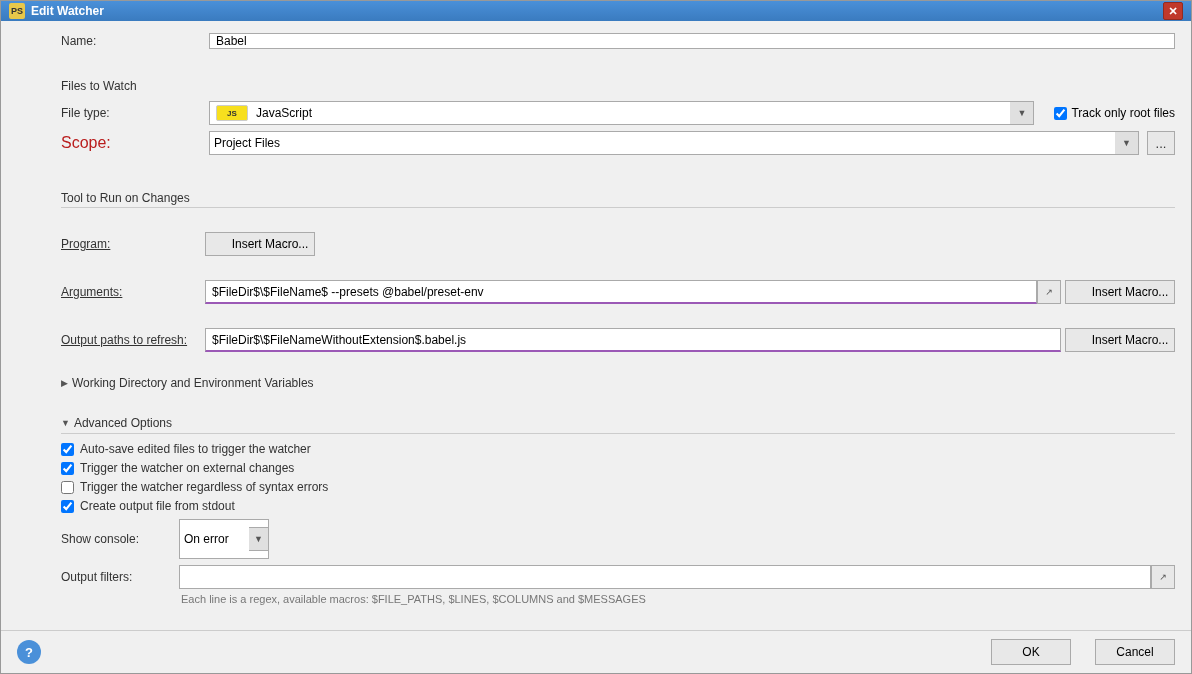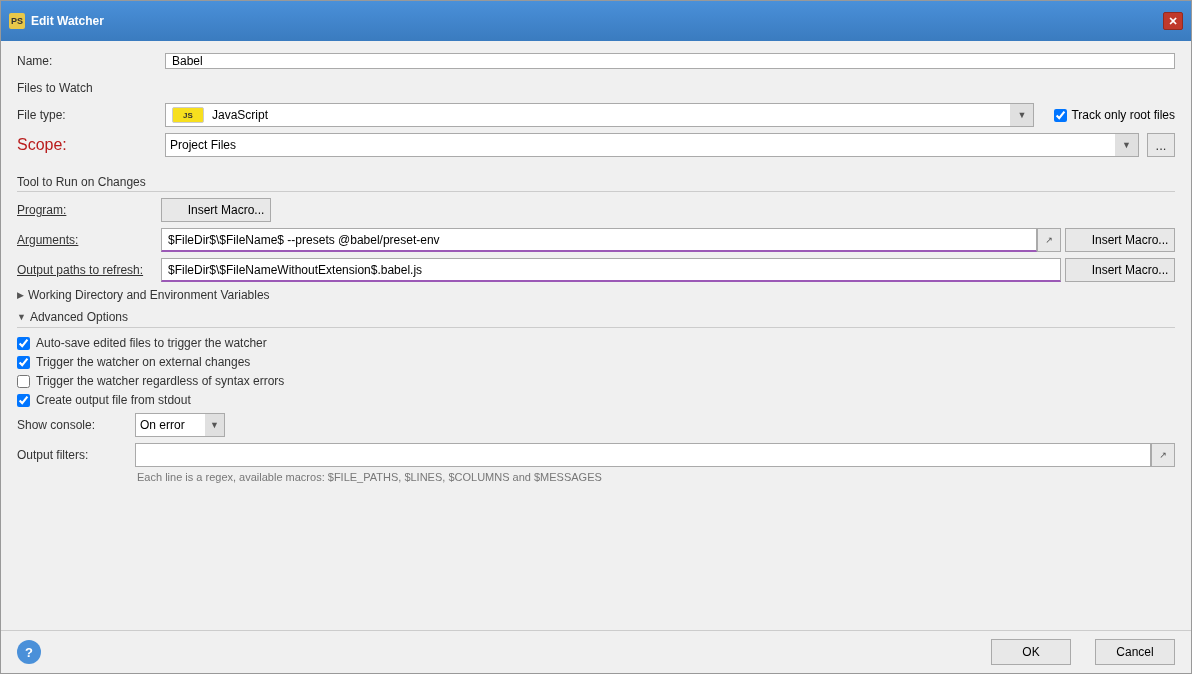--- a/index.html
+++ b/index.html
@@ -17,21 +17,21 @@
       height: 674px;
       background: #f0f0f0;
       border: 1px solid #999;
       box-shadow: 2px 2px 8px rgba(0,0,0,0.4);
       display: flex;
       flex-direction: column;
       position: relative;
     }
     .title-bar {
       background: linear-gradient(to bottom, #4a90d9, #3a7bbf);
-      height: 40px;
+      height: 20px;
       display: flex;
       align-items: center;
       padding: 0 8px;
       color: white;
       font-size: 12px;
       font-weight: bold;
       justify-content: space-between;
       flex-shrink: 0;
     }
     .title-bar-left {
@@ -63,21 +63,22 @@
       color: white;
       font-size: 11px;
       cursor: pointer;
     }
     .dialog-body {
       flex: 1;
       padding: 12px 16px;
       overflow-y: auto;
       display: flex;
       flex-direction: column;
-      gap: 0;
+      gap: 18px;
+      margin-left: 44px;
     }
     .section-title {
       font-size: 12px;
       color: #333;
       font-weight: normal;
       margin-bottom: 4px;
       margin-top: 4px;
     }
     .combo-arrow {
       position: absolute;
@@ -261,21 +262,21 @@
       font-size: 12px;
       color: #333;
     }
     .console-select-wrap {
       position: relative;
       display: flex;
       align-items: center;
     }
     .console-select {
       width: 90px;
-      height: 24px;
+      height: 40px;
       border: 1px solid #aaa;
       background: white;
       font-size: 12px;
       padding: 0 4px;
       appearance: none;
       -webkit-appearance: none;
       outline: none;
     }
     .console-arrow {
       position: absolute;

